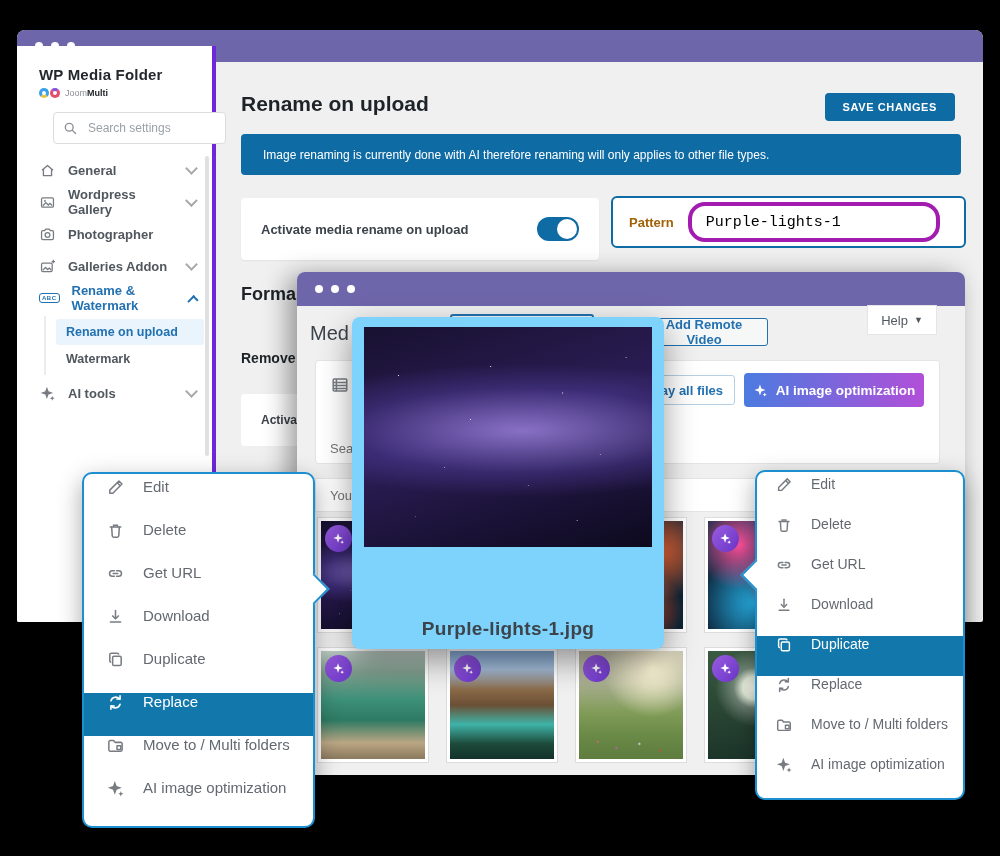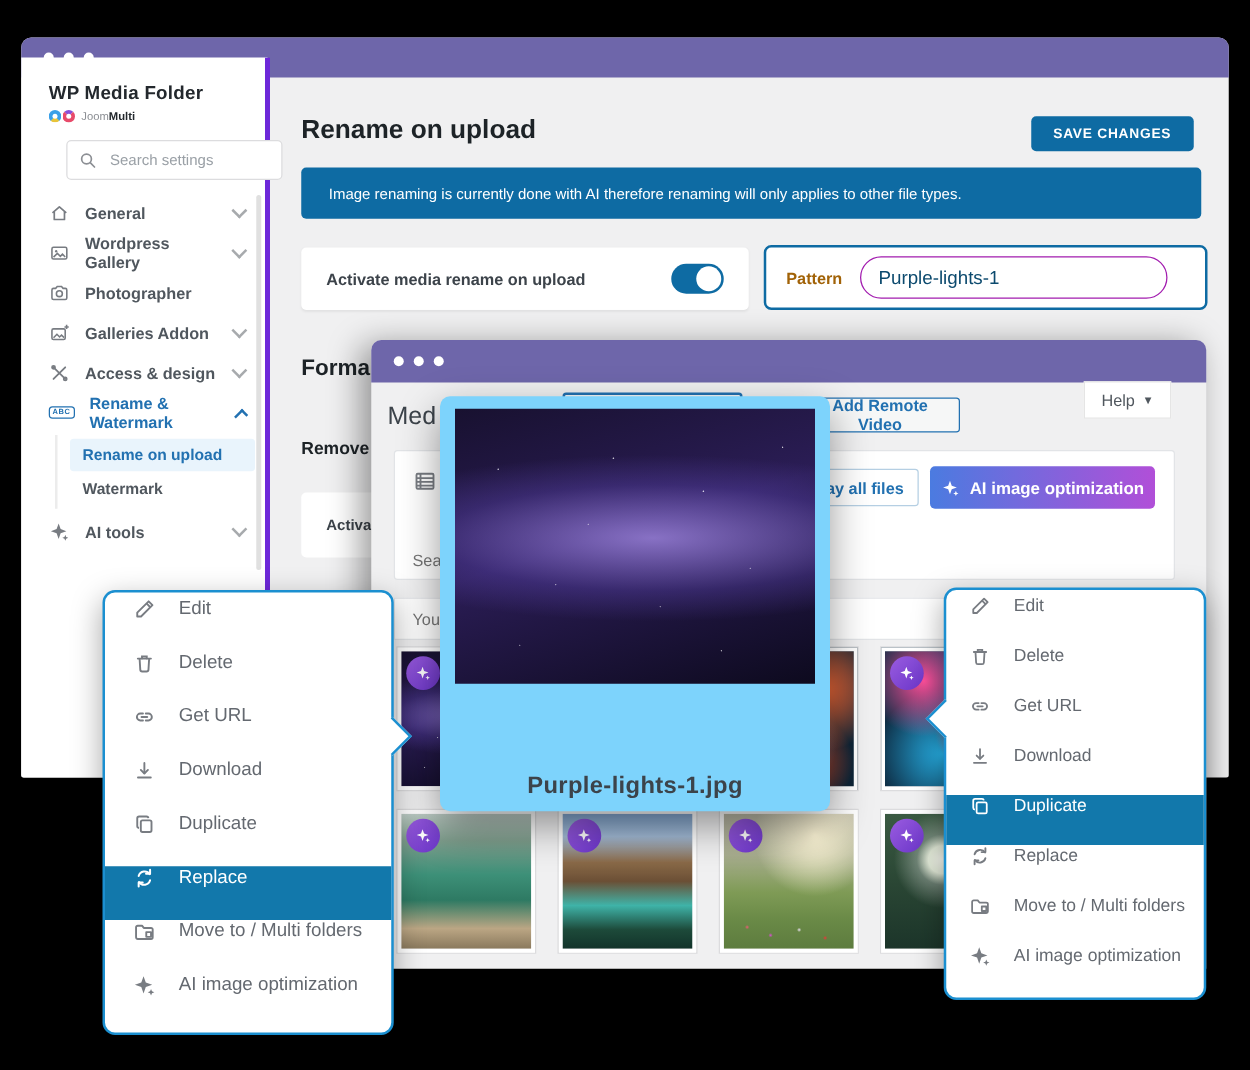--- a/index.html
+++ b/index.html
@@ -49,30 +49,30 @@
   .scrollhint{position:absolute;right:3px;top:110px;width:4px;height:300px;background:#e0e0e0;border-radius:2px;}
   .abc-ic{font-size:6px;font-weight:bold;border:1.5px solid currentColor;border-radius:3px;padding:1px 2px;letter-spacing:.5px;}
   
   .content{position:absolute;left:196px;top:32px;right:0;bottom:0;}
   .page-title{position:absolute;left:28px;top:30px;font-size:21px;font-weight:bold;color:#1d2327;}
   .save-btn{position:absolute;right:28px;top:31px;height:28px;padding:0 18px;background:var(--primary);
             color:#fff;font-size:11px;font-weight:bold;letter-spacing:.6px;border:none;border-radius:4px;
             display:flex;align-items:center;cursor:pointer;}
   .banner{position:absolute;left:28px;right:22px;top:72px;height:41px;background:var(--primary);border-radius:4px;
           color:#fff;font-size:12px;display:flex;align-items:center;padding:0 22px;box-sizing:border-box;}
-  .card-activate{position:absolute;left:28px;top:136px;width:358px;height:50px;background:#fff;border-radius:4px;
+  .card-activate{position:absolute;left:28px;top:136px;width:358px;height:62px;background:#fff;border-radius:4px;
                  box-shadow:0 1px 2px rgba(0,0,0,.06);display:flex;align-items:center;padding:16px 20px;box-sizing:border-box;}
   .card-activate .lbl{font-size:13px;font-weight:bold;color:#3c434a;}
   .toggle{margin-left:auto;width:42px;height:24px;border-radius:12px;background:var(--primary);position:relative;cursor:pointer;}
   .toggle .knob{position:absolute;right:2px;top:2px;width:20px;height:20px;border-radius:50%;background:#fff;}
   .pattern-box{position:absolute;left:398px;top:134px;width:355px;height:52px;background:#fff;border:2px solid var(--primary);
                border-radius:6px;display:flex;align-items:center;padding:0 16px;gap:14px;box-sizing:border-box;}
   .pattern-box .lbl{font-size:13px;font-weight:bold;color:#a16207;}
-  .pattern-box input{flex:0 0 216px;height:32px;border:1px solid #a21caf;border-radius:17px;padding:0 14px;
-                     font-size:15px;color:#0c4a6e;font-family:Liberation Sans, sans-serif;outline:none;}
+  .pattern-box input{flex:0 0 216px;height:32px;border:4px solid #a21caf;border-radius:17px;padding:0 14px;
+                     font-size:15px;color:#000000;font-family:Liberation Mono, monospace;outline:none;}
   .h-format{position:absolute;left:28px;top:222px;font-size:18px;font-weight:bold;color:#1d2327;}
   .h-remove{position:absolute;left:28px;top:288px;font-size:14px;font-weight:bold;color:#1d2327;}
   .card-activate2{position:absolute;left:28px;top:332px;width:90px;height:52px;background:#fff;border-radius:4px;
                   display:flex;align-items:center;padding-left:20px;box-sizing:border-box;
                   font-size:12px;font-weight:bold;color:#3c434a;text-align:center;}
   
   .med-title{position:absolute;left:13px;top:50px;font-size:20px;color:#3c434a;}
   .help-btn{position:absolute;right:28px;top:33px;width:68px;height:28px;background:#fff;border:1px solid #e5e5e5;
             display:flex;align-items:center;justify-content:center;gap:6px;font-size:13px;color:#50575e;cursor:pointer;}
   .help-caret{font-size:9px;color:#50575e;}
@@ -275,27 +275,20 @@
             </svg>
           <span>Photographer</span>
         </div>
         <div class="nav-item">
           <svg class="ic" width="17" height="17" viewBox="0 0 20 20">
               <use href="#i-image-plus"></use>
             </svg>
           <span>Galleries Addon</span>
           <span class="chev"></span>
         </div>
-        <div class="nav-item">
-          <svg class="ic" width="17" height="17" viewBox="0 0 20 20">
-              <use href="#i-tools"></use>
-            </svg>
-          <span>Access &amp; design</span>
-          <span class="chev"></span>
-        </div>
         <div class="nav-item active">
           <span class="abc-ic">ABC</span>
           <span>Rename &amp; Watermark</span>
           <span class="chev up"></span>
         </div>
         <div class="submenu">
           <div class="sub-item selected">Rename on upload</div>
           <div class="sub-item">Watermark</div>
         </div>
         <div class="nav-item">

